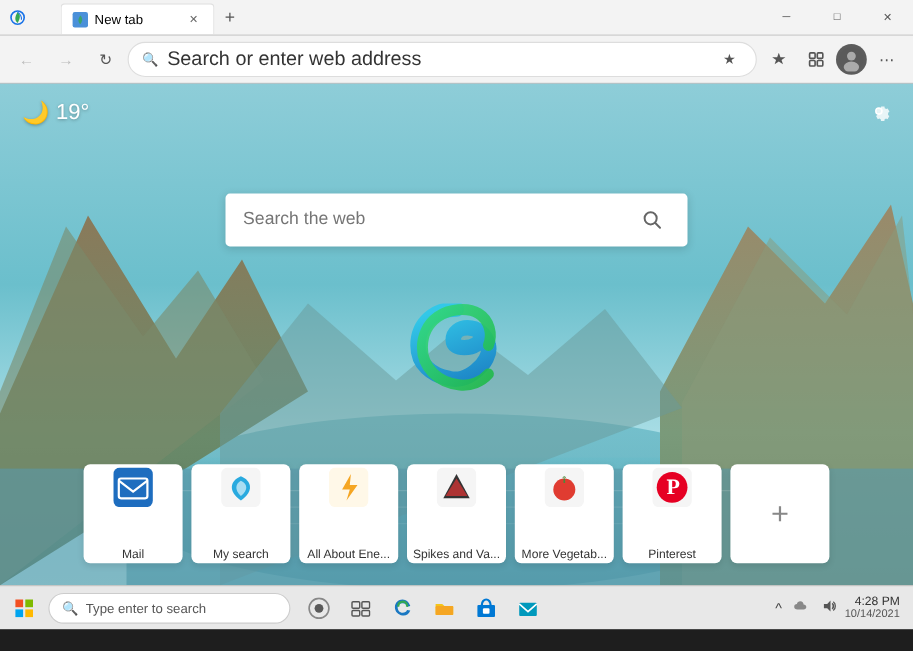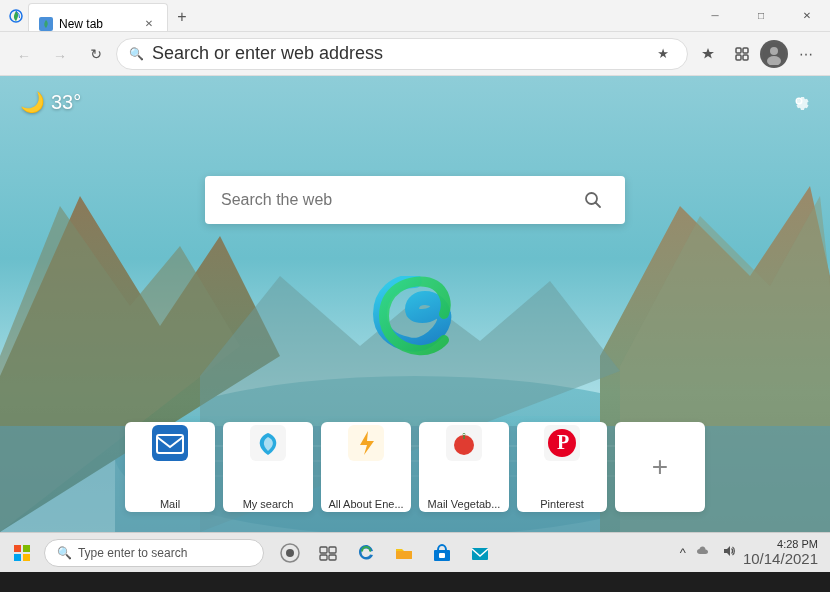--- a/index.html
+++ b/index.html
@@ -32,27 +32,28 @@
       flex: 1;
       padding-left: 4px;
     }
     .tab {
       height: 28px;
       background: white;
       border: 1px solid #ddd;
       border-bottom: none;
       border-radius: 4px 4px 0 0;
       display: flex;
-      align-items: flex-end;
+      align-items: center;
       padding: 0 10px;
       gap: 6px;
       font-size: 12px;
       min-width: 140px;
       max-width: 200px;
       cursor: pointer;
+      margin-left: 27px;
     }
     .tab-favicon {
       width: 14px; height: 14px;
       background: #4a90d9;
       border-radius: 2px;
       font-size: 9px;
       display: flex; align-items: center; justify-content: center;
       color: white;
     }
     .tab-close {
@@ -463,21 +464,21 @@
       <rect x="0" y="350" width="830" height="106" fill="#5a9aaa" opacity="0.6"></rect>
 
       <line x1="150" y1="370" x2="680" y2="370" stroke="rgba(255,255,255,0.15)" stroke-width="1"></line>
       <line x1="180" y1="385" x2="650" y2="385" stroke="rgba(255,255,255,0.1)" stroke-width="1"></line>
       <line x1="200" y1="400" x2="630" y2="400" stroke="rgba(255,255,255,0.08)" stroke-width="1"></line>
     </svg>
   </div>
 
   <div class="weather-widget">
     <span class="weather-icon">🌙</span>
-    <span>33°</span>
+    <span>19°</span>
   </div>
 
   <div class="settings-gear">
     <svg width="22" height="22" viewBox="0 0 22 22" fill="white">
       <path d="M11 7.5a3.5 3.5 0 100 7 3.5 3.5 0 000-7zm0 5.5a2 2 0 110-4 2 2 0 010 4z"></path>
       <path d="M19.4 12.5l1.2-1-1.6-2.8-1.5.5a6.5 6.5 0 00-1.2-.7l-.2-1.6H13l-.2 1.6c-.4.2-.8.4-1.2.7L10 8.7 8.4 11.5l1.2 1c0 .3-.1.7-.1 1s0 .7.1 1l-1.2 1 1.6 2.8 1.5-.5c.4.3.8.5 1.2.7l.2 1.6H16l.2-1.6c.4-.2.8-.4 1.2-.7l1.5.5 1.6-2.8-1.2-1c.1-.3.1-.7.1-1s0-.7-.1-1z" opacity="0.8"></path>
     </svg>
   </div>
 
   <div class="search-container">
@@ -537,31 +538,41 @@
     <div class="quick-link-item">
       <div class="quick-link-icon">
         <svg width="36" height="36" viewBox="0 0 36 36">
             <rect width="36" height="36" rx="6" fill="#fff8e8"></rect>
             <polygon points="20,6 12,20 19,20 16,30 26,16 19,16" fill="#f5a623"></polygon>
           </svg>
       </div>
       <span class="quick-link-label">All About Ene...</span>
     </div>
 
+    <div class="quick-link-item">
+      <div class="quick-link-icon">
+        <svg width="36" height="36" viewBox="0 0 36 36">
+            <rect width="36" height="36" rx="6" fill="#f5f5f5"></rect>
+            <polygon points="18,6 30,28 6,28" fill="#333"></polygon>
+            <polygon points="18,10 28,26 8,26" fill="#cc3333" opacity="0.8"></polygon>
+          </svg>
+      </div>
+      <span class="quick-link-label">Spikes and Va...</span>
+    </div>
 
     <div class="quick-link-item">
       <div class="quick-link-icon">
         <svg width="36" height="36" viewBox="0 0 36 36">
             <rect width="36" height="36" rx="6" fill="#f5f5f5"></rect>
             <circle cx="18" cy="20" r="10" fill="#e03c31"></circle>
             <path d="M16 10 Q18 6 20 10 Q18 8 16 10Z" fill="#4a8a3a"></path>
             <line x1="18" y1="10" x2="18" y2="14" stroke="#4a8a3a" stroke-width="1.5"></line>
           </svg>
       </div>
-      <span class="quick-link-label">Mail Vegetab...</span>
+      <span class="quick-link-label">More Vegetab...</span>
     </div>
 
     <div class="quick-link-item">
       <div class="quick-link-icon">
         <svg width="36" height="36" viewBox="0 0 36 36">
             <rect width="36" height="36" rx="6" fill="#f5f5f5"></rect>
             <circle cx="18" cy="18" r="14" fill="#e60023"></circle>
             <text x="13" y="24" font-family="serif" font-size="20" font-weight="bold" fill="white">P</text>
           </svg>
       </div>
@@ -637,16 +648,16 @@
     </span>
     <span class="taskbar-sys-icon">
       <svg width="14" height="14" viewBox="0 0 14 14">
         <polygon points="2,5 5,5 8,2 8,12 5,9 2,9" fill="#555"></polygon>
         <path d="M9.5 4.5 C11 5.5 11 8.5 9.5 9.5" fill="none" stroke="#555" stroke-width="1.5"></path>
         <path d="M10.5 3 C13 4.5 13 9.5 10.5 11" fill="none" stroke="#555" stroke-width="1.2"></path>
       </svg>
     </span>
     <div class="taskbar-clock">
       <div style="font-size:11px; color:#333;text-align:right;">4:28 PM</div>
-      <div style="font-size:15px; color:#555;">10/14/2021</div>
+      <div style="font-size:10px; color:#555;">10/14/2021</div>
     </div>
   </div>
 </div>
 
 </body></html>

